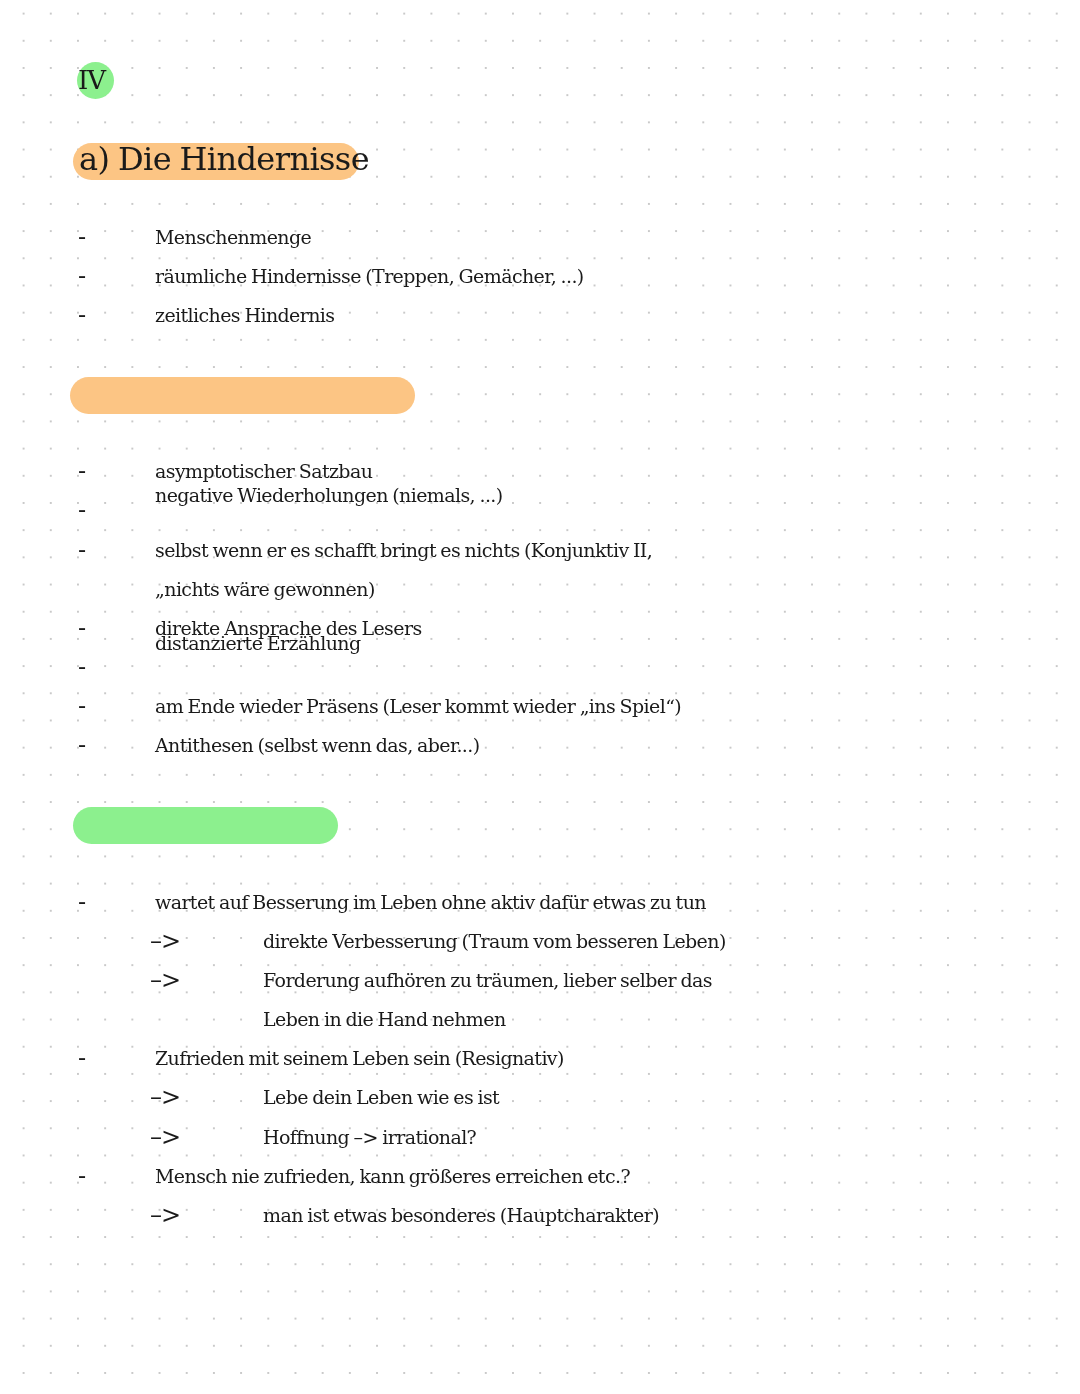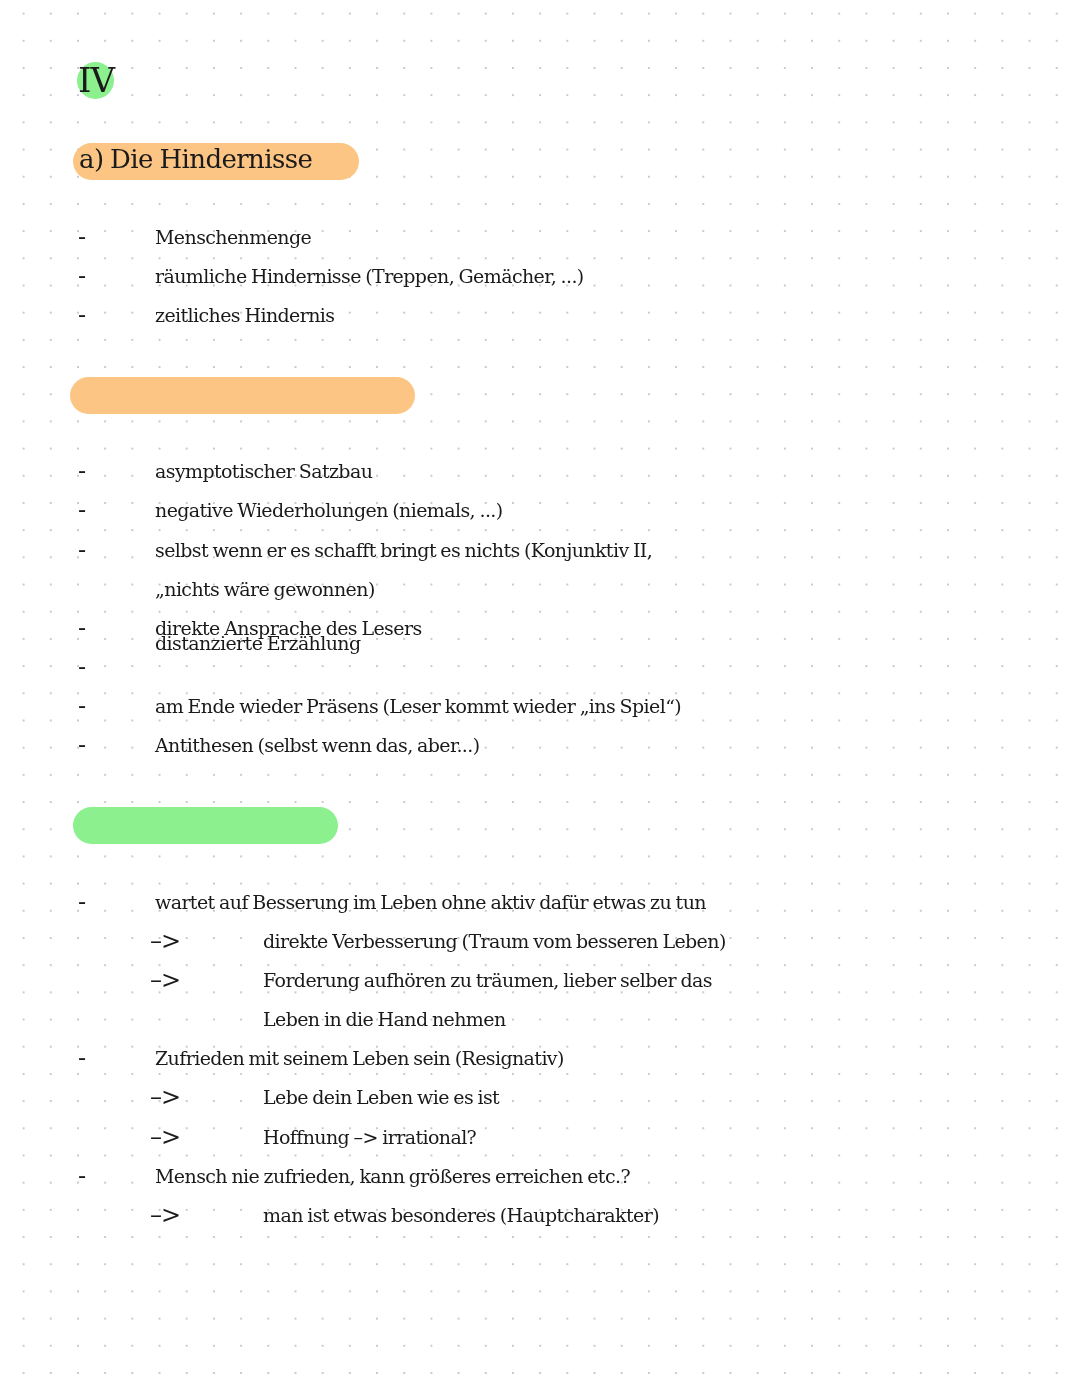--- a/index.html
+++ b/index.html
@@ -29,32 +29,32 @@
     .arrow { position: absolute; left: 150px; font-size: 24px; line-height: 39px; letter-spacing: -1px; }
     .badge-round {
       position: absolute;
       left: 77px; top: 62px;
       width: 37px; height: 37px;
       border-radius: 50%;
     }
     .badge-round-text {
       position: absolute;
       left: 78px; top: 61px;
-      font-size: 34px;
+      font-size: 26px;
       line-height: 39px;
       letter-spacing: -1px;
     }
     .pill {
       position: absolute;
       height: 37px;
       border-radius: 19px;
     }
     .pill-text {
       position: absolute;
-      font-size: 26px;
+      font-size: 32px;
       line-height: 39px;
       white-space: nowrap;
       letter-spacing: -0.6px;
       word-spacing: -1px;
     }
   </style>
 </head>
 <body>
 
 <div class="page">
@@ -73,21 +73,21 @@
     <span class="dash" style="top:296px;">-</span>
     <div class="line" style="left:115px; top:296px;">zeitliches Hindernis</div>
   </div>
 
   <div class="pill" style="left:70px; top:377px; width:345px; background:#fcc584;"></div>
 
   <div>
     <span class="dash" style="top:452px;">-</span>
     <div class="line" style="left:115px; top:452px;">asymptotischer Satzbau</div>
     <span class="dash" style="top:491px;">-</span>
-    <div class="line" style="left:115px; top:491px;">negative Wiederholungen (niemals, ...)</div>
+    <div class="line" style="left:115px; top:476px;">negative Wiederholungen (niemals, ...)</div>
     <span class="dash" style="top:531px;">-</span>
     <div class="line" style="left:115px; top:531px;">selbst wenn er es schafft bringt es nichts (Konjunktiv II,</div>
     <div class="line" style="left:115px; top:570px;">„nichts wäre gewonnen)</div>
     <span class="dash" style="top:609px;">-</span>
     <div class="line" style="left:115px; top:609px;">direkte Ansprache des Lesers</div>
     <span class="dash" style="top:648px;">-</span>
     <div class="line" style="left:115px; top:624px;">distanzierte Erzählung</div>
     <span class="dash" style="top:687px;">-</span>
     <div class="line" style="left:115px; top:687px;">am Ende wieder Präsens (Leser kommt wieder „ins Spiel“)</div>
     <span class="dash" style="top:726px;">-</span>

